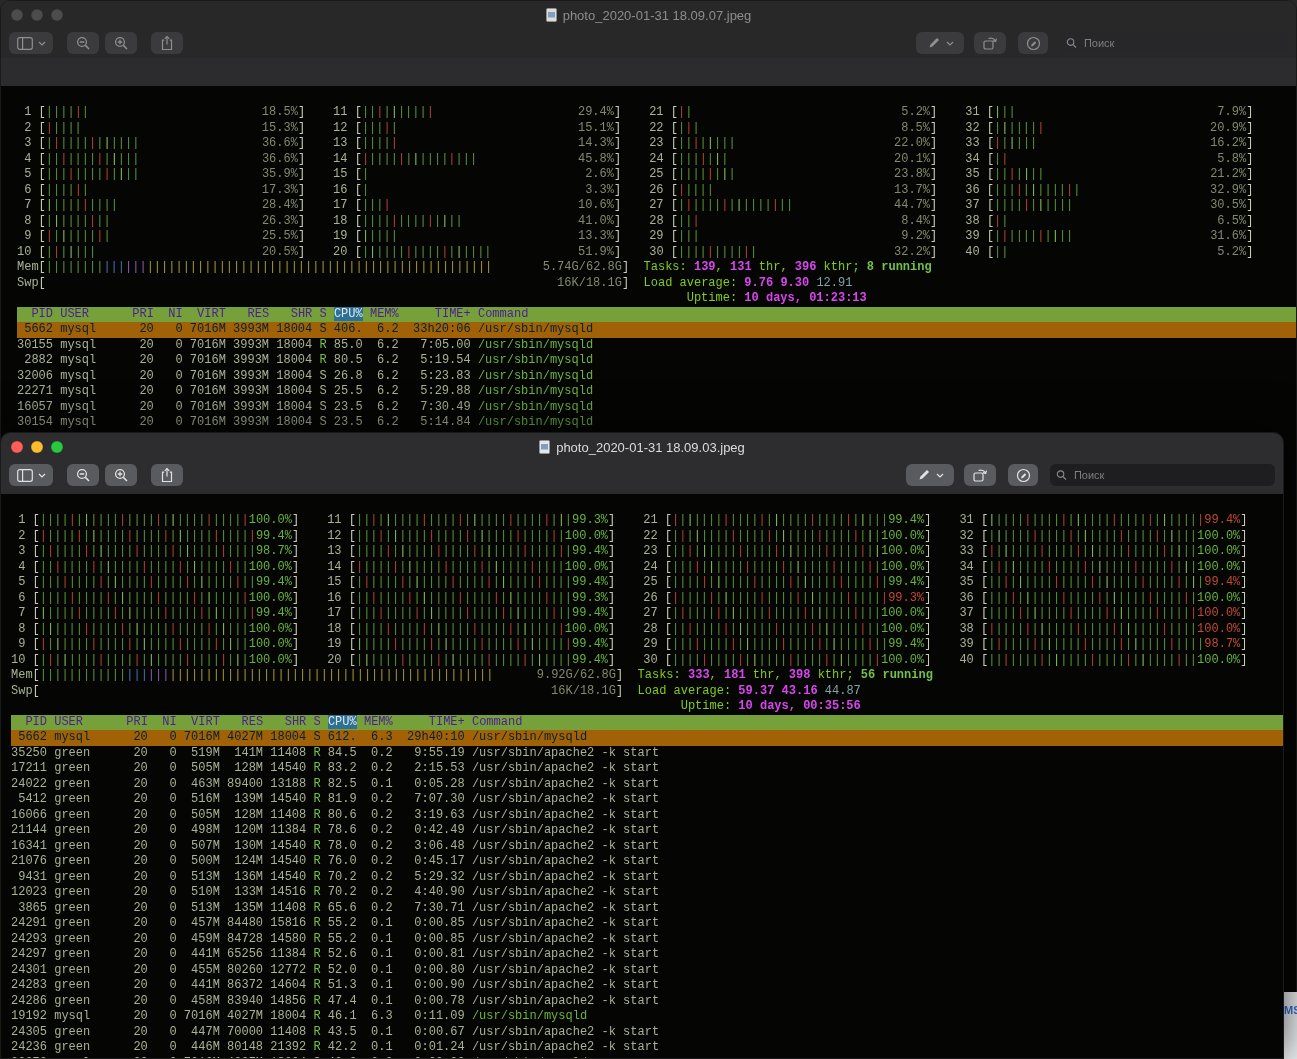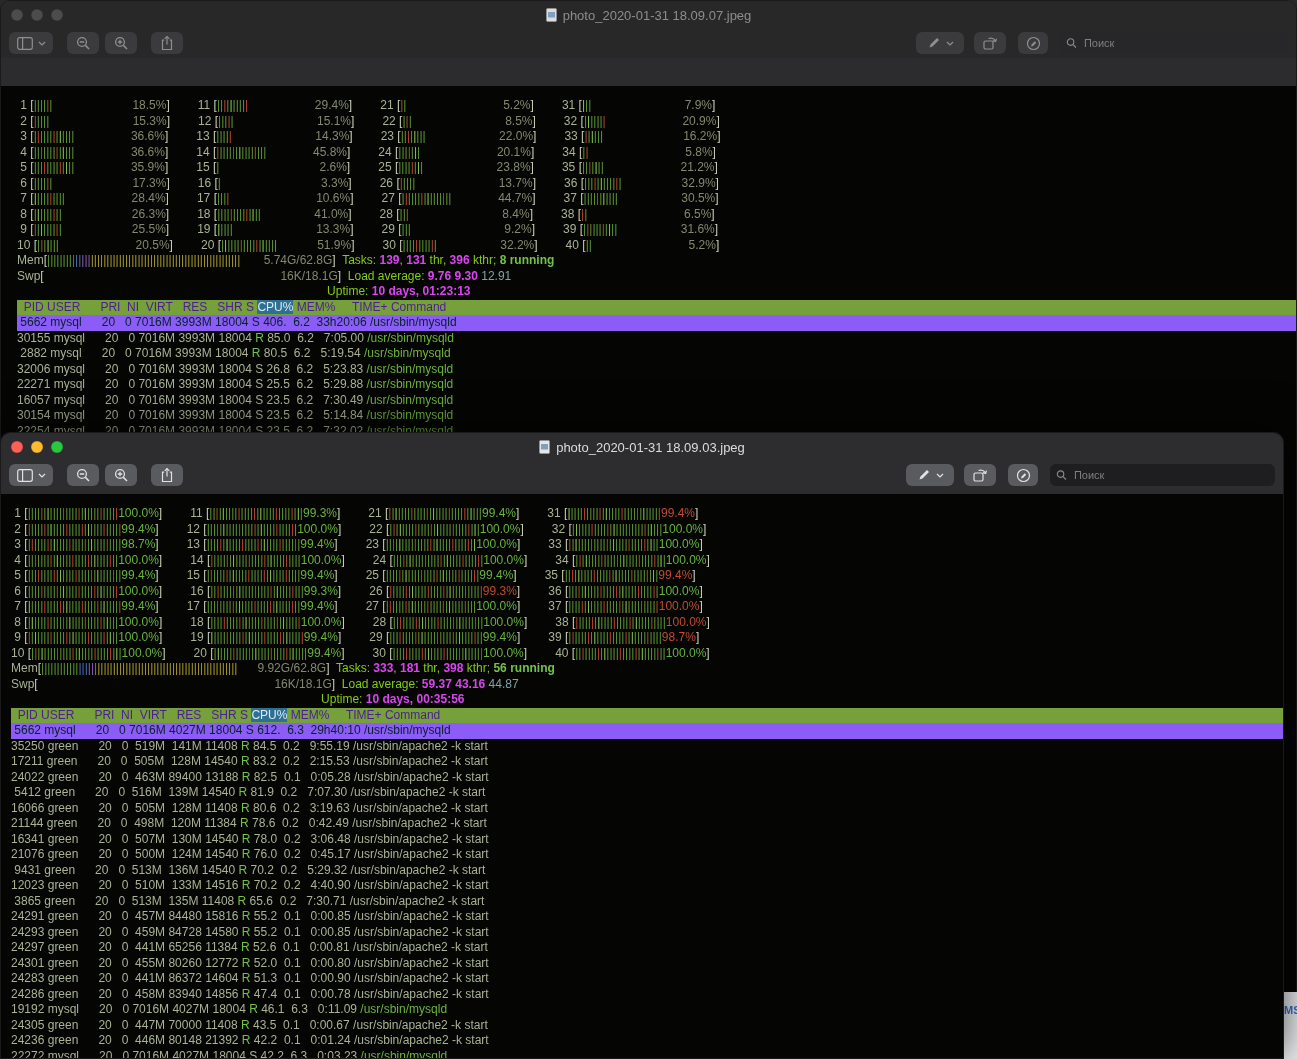--- a/index.html
+++ b/index.html
@@ -35,43 +35,43 @@
   .window.inactive .search{background:#27272a;}
   .search input{background:transparent;border:0;outline:0;color:#ddd;font-size:11px;width:100%;
                 font-family:"Liberation Sans",sans-serif;}
   .search input::placeholder{color:#7f7f82;}
   .content{position:absolute;top:57px;left:0;right:0;bottom:0;background:#2c2c2e;overflow:hidden;}
   .img-area{background:#050604;}
   #win-top .img-area{margin-top:28px;min-height:calc(100% - 28px);}
   #win-bottom .img-area{margin-top:4px;min-height:calc(100% - 4px);}
 
   
-  .term{font-family:Liberation Sans, sans-serif;font-size:12px;line-height:15.5px;
-        color:#a9b295;white-space:pre;padding-top:12px;}
+  .term{font-family:Liberation Mono, monospace;font-size:12px;line-height:15.5px;
+        color:#a9b295;white-space:pre;padding-top:19px;}
   #win-top .term{padding-left:16px;}
   #win-bottom .term{padding-left:10px;}
   .line{height:15.5px;}
   .meter{margin-right:28px;}
   .line .meter:last-child{margin-right:0;}
   .br{color:#c9cfb6;}
   .g{color:#5d9732;}.g2{color:#8cc653;}.r{color:#b5462c;}
   .b{color:#4a6fb5;}.p{color:#8a5fb0;}.y{color:#a89a2e;}
   .dim{color:#82896e;}
   .grn{color:#67b33e;}
   .red{color:#c04a32;}
   .lbl{color:#84cc16;}
   .val{color:#d946ef;font-weight:bold;}
   .run{color:#72c24a;font-weight:bold;}
   .cyn{color:#7fa3a8;}
   .st-r{color:#72c24a;}
   .cmd-g{color:#6cb43e;}
   .hdr{background:#76a03a;color:#14200a;}
   .hdr span{color:#4c1d95;}
   .hdr span.sort{background:#2e7094;color:#dce9ef;}
-  .row-sel{background:#8b5cf6;}
+  .row-sel{background:#a16207;}
   .row-sel, .row-sel span{color:#06222e !important;font-weight:normal;}
 
   
   #bg-sliver{position:absolute;left:1284px;top:992px;width:13px;height:67px;background:#eef0f2;
              z-index:2;overflow:hidden;}
   #bg-sliver span{position:absolute;left:0px;top:12px;color:#3b6fd4;font-size:11px;font-weight:bold;
                   font-family:"Liberation Sans",sans-serif;}
 </style>
 </head>
 <body>

